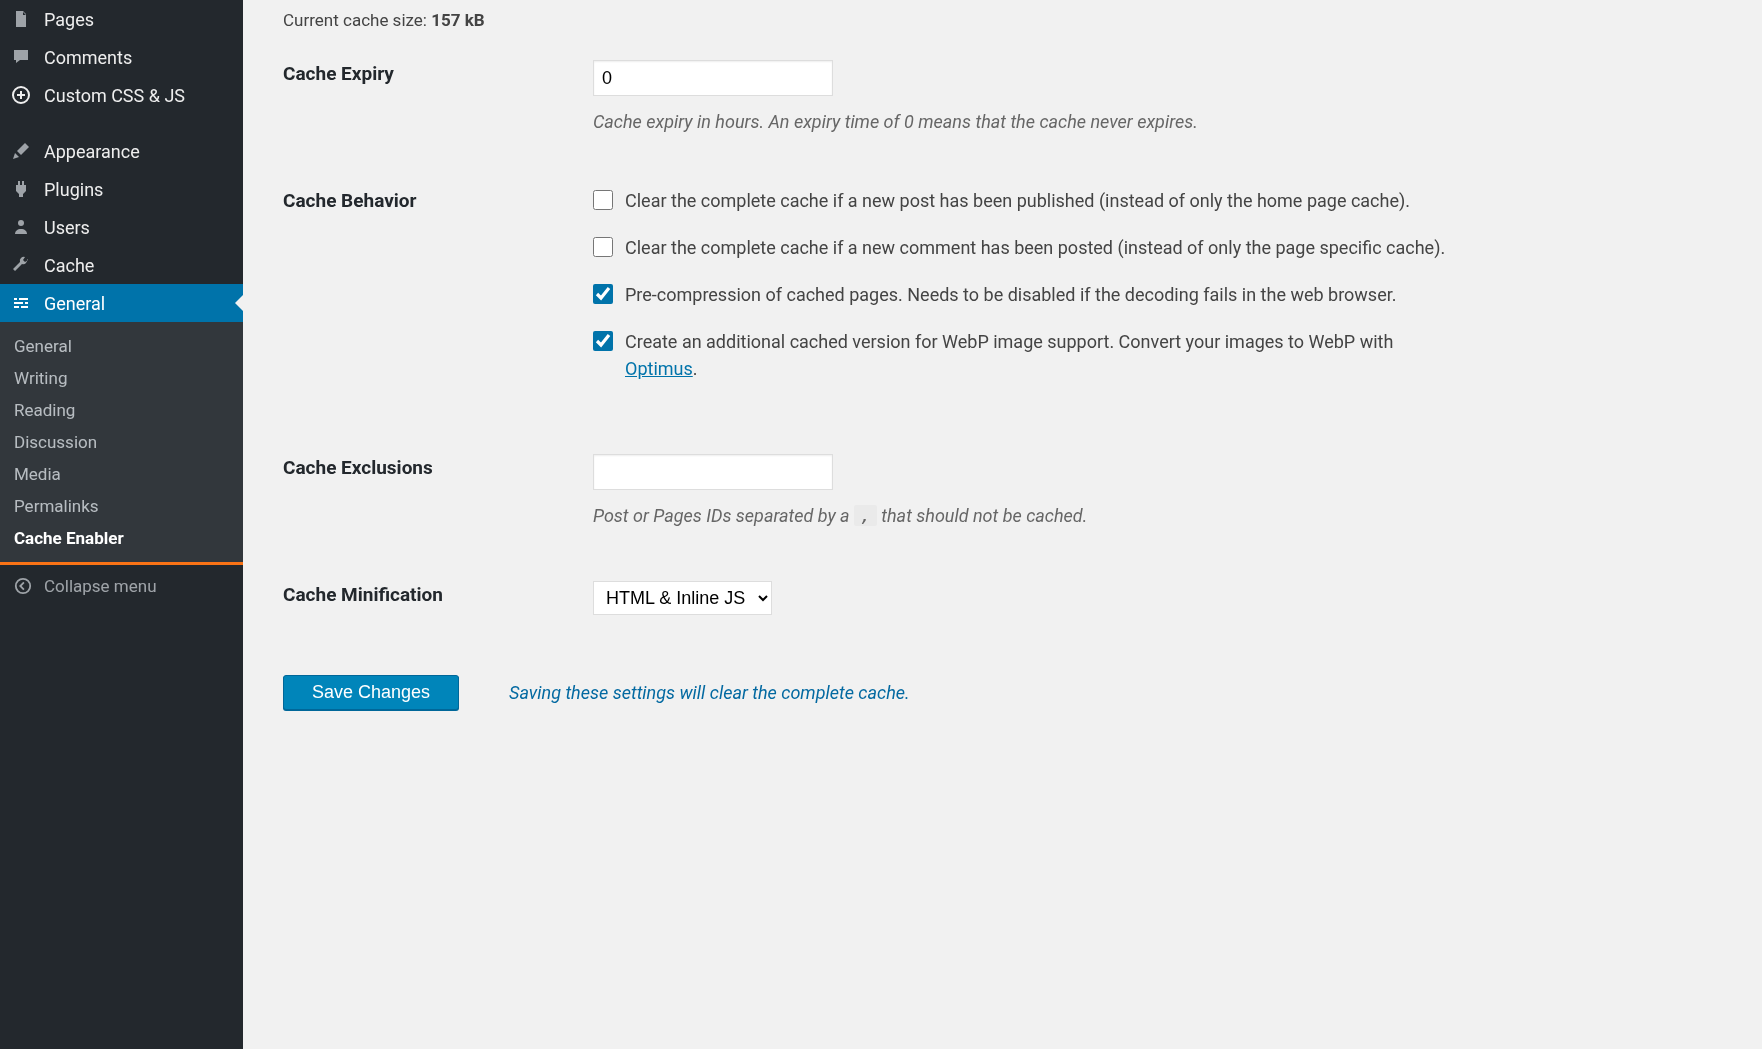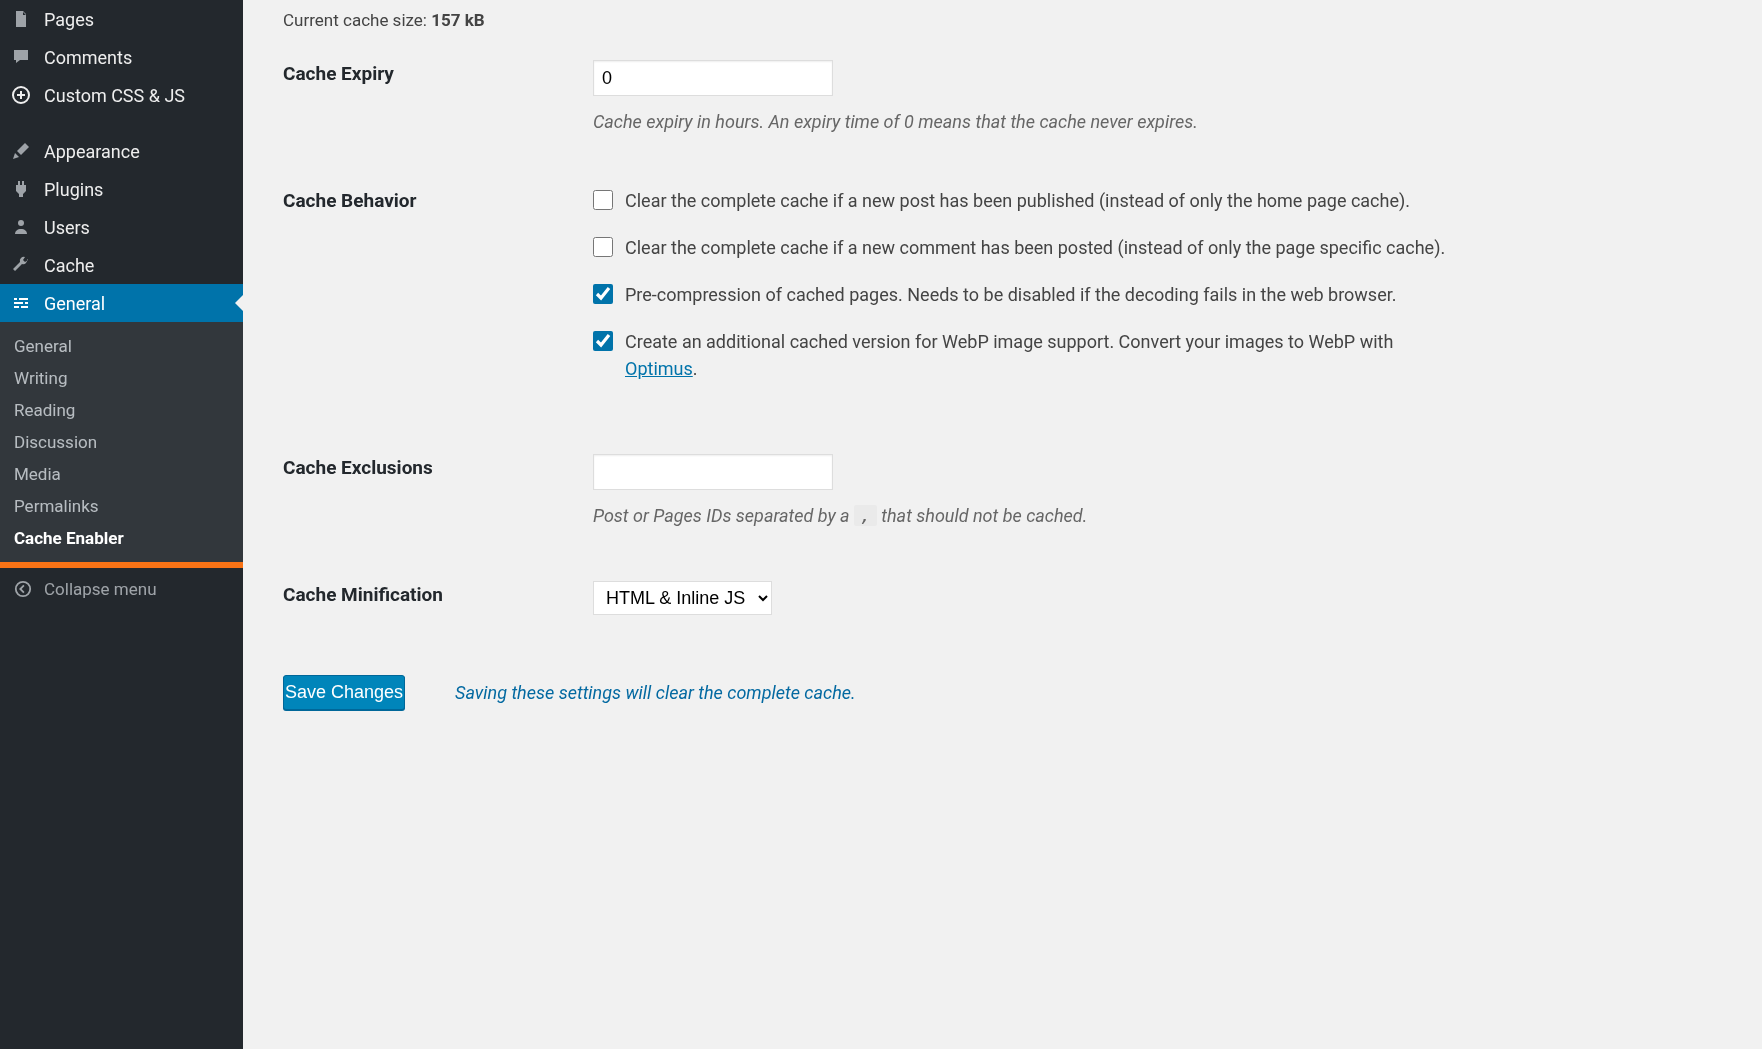--- a/index.html
+++ b/index.html
@@ -64,21 +64,21 @@
   font-weight: 700;
 }
 .collapse {
   display: flex;
   align-items: center;
   gap: 10px;
   padding: 10px 12px;
   color: rgba(240,245,250,.6);
   font-size: 17px;
   cursor: pointer;
-  border-top: 6px solid #f97316;
+  border-top: 3px solid #f97316;
 }
 .content { flex: 1; padding: 10px 40px 40px 40px; }
 .cache-size { font-size: 17px; color: #444; margin-bottom: 30px; }
 .cache-size strong { font-weight: 700; }
 .form-table { width: 100%; }
 .form-row { display: flex; gap: 30px; margin-bottom: 52px; align-items: flex-start; }
 .form-label { width: 280px; font-size: 19px; font-weight: 700; color: #23282d; padding-top: 2px; }
 .form-field { flex: 1; max-width: 860px; }
 .text-input {
   border: 1px solid #ddd;
@@ -103,21 +103,21 @@
   padding: 4px 8px;
   font-size: 18px;
   height: 34px;
 }
 .save-row { display: flex; gap: 50px; align-items: center; margin-top: 60px; }
 .save-btn {
   background: #0085ba;
   border: 1px solid #006799;
   color: #fff;
   font-size: 18px;
-  padding: 6px 1px;
+  padding: 6px 28px;
   border-radius: 3px;
   cursor: pointer;
   box-shadow: 0 1px 0 #006799;
 }
 .save-hint { font-style: italic; color: #0369a1; font-size: 18px; }
 </style>
 </head>
 <body>
 
 <div class="sidebar">

